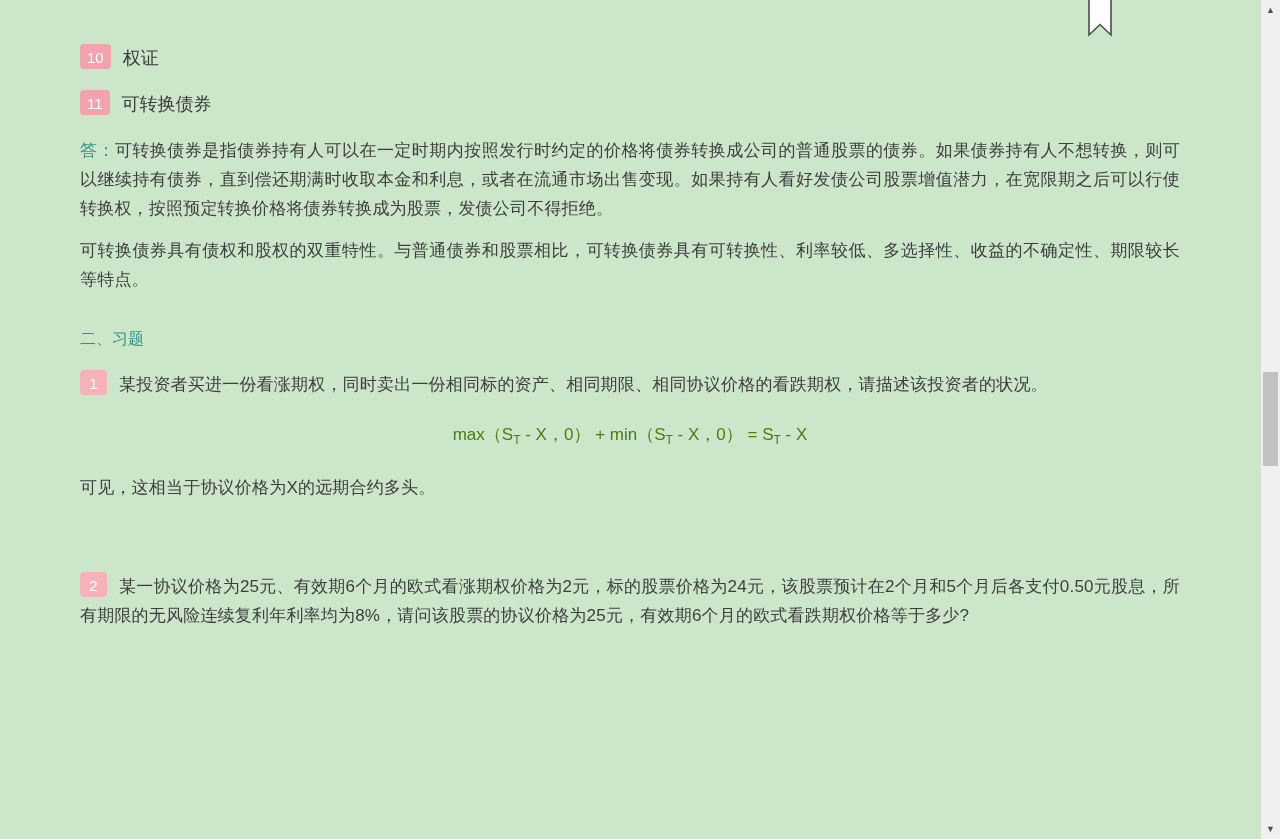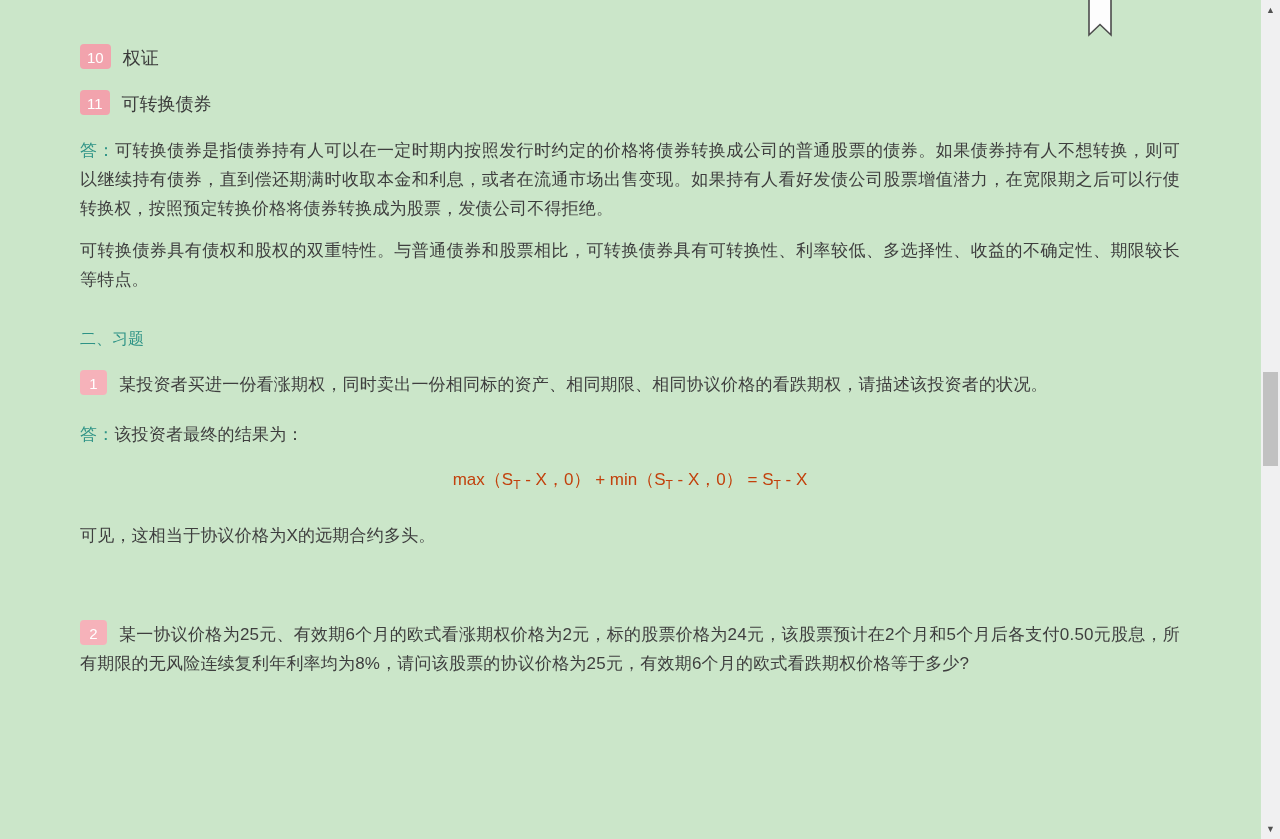--- a/index.html
+++ b/index.html
@@ -49,23 +49,23 @@
     font-size:16px;
     margin:35px 0 20px 0;
     font-weight:normal;
   }
   .gap-before-section { }
   .highlight { background:#bfc1bc; }
   .q-row { margin:0 0 21px 0; }
   .formula-line {
     text-align:center;
     font-size:17px;
-    line-height:35px;
+    line-height:29px;
     margin:1px 0 18px 0;
-    color:#c2410c;
+    color:#4d7c0f;
   }
   .formula-line sub { font-size:12px; }
   .conclusion { margin-bottom:70px; }
   .q2-row { margin-bottom:0; }
   
   .bookmark {
     position:absolute;
     left:1087px; top:-2px;
     width:26px; height:40px;
     cursor:pointer;
@@ -108,21 +108,20 @@
   <h2 class="section-heading gap-before-section"><span class="badge">11</span><span>可转换债券</span></h2>
 
   <p class="body-text"><span class="teal">答：</span><span>可转换债券是指债券持有人可以在一定时期内按照发行时约定的价格将债券转换成公司的普通股票的债券。如果债券持有人不想转换，则可以继续持有债券，直到偿还期满时收取本金和利息，或者在流通市场出售变现。如果持有人看好发债公司股票增值潜力，在宽限期之后可以行使转换权，按照预定转换价格将债券转换成为股票，发债公司不得拒绝。</span></p>
 
   <p class="body-text">可转换债券具有债权和股权的双重特性。与普通债券和股票相比，可转换债券具有可转换性、利率较低、多选择性、收益的不确定性、期限较长等特点。</p>
 
   <h2 class="exercises-heading teal">二、习题</h2>
 
   <p class="body-text q-row"><span class="badge light">1</span><span>某投资者买进一份看涨期权，同时卖出一份相同标的资产、相同期限、相同协议价格的看跌期权，请描述该投资者的状况。</span></p>
 
-  <p class="body-text"><span class="teal">答：</span><span>该投资者最终的结果为：</span></p>
 
   <p class="formula-line"><span>max（S</span><sub>T</sub><span> - X，0） + min（S</span><sub>T</sub><span> - X，0） = S</span><sub>T</sub><span> - X</span></p>
 
   <p class="body-text conclusion">可见，这相当于协议价格为X的远期合约多头。</p>
 
   <p class="body-text q-row q2-row"><span class="badge light">2</span><span>某一协议价格为25元、有效期6个月的欧式看涨期权价格为2元，标的股票价格为24元，该股票预计在2个月和5个月后各支付0.50元股息，所有期限的无风险连续复利年利率均为8%，请问该股票的协议价格为25元，有效期6个月的欧式看跌期权价格等于多少?</span></p>
 
 </div>
 
 <svg class="bookmark" viewBox="0 0 26 40" xmlns="http://www.w3.org/2000/svg">

